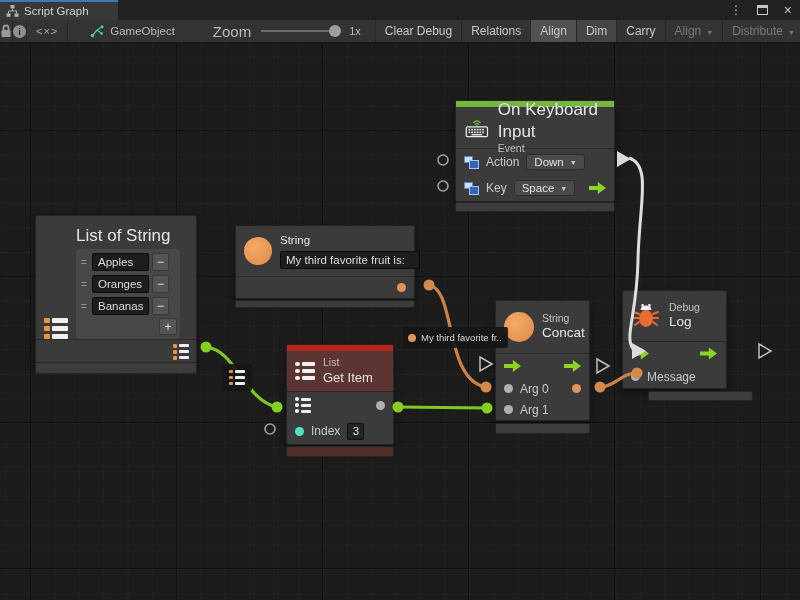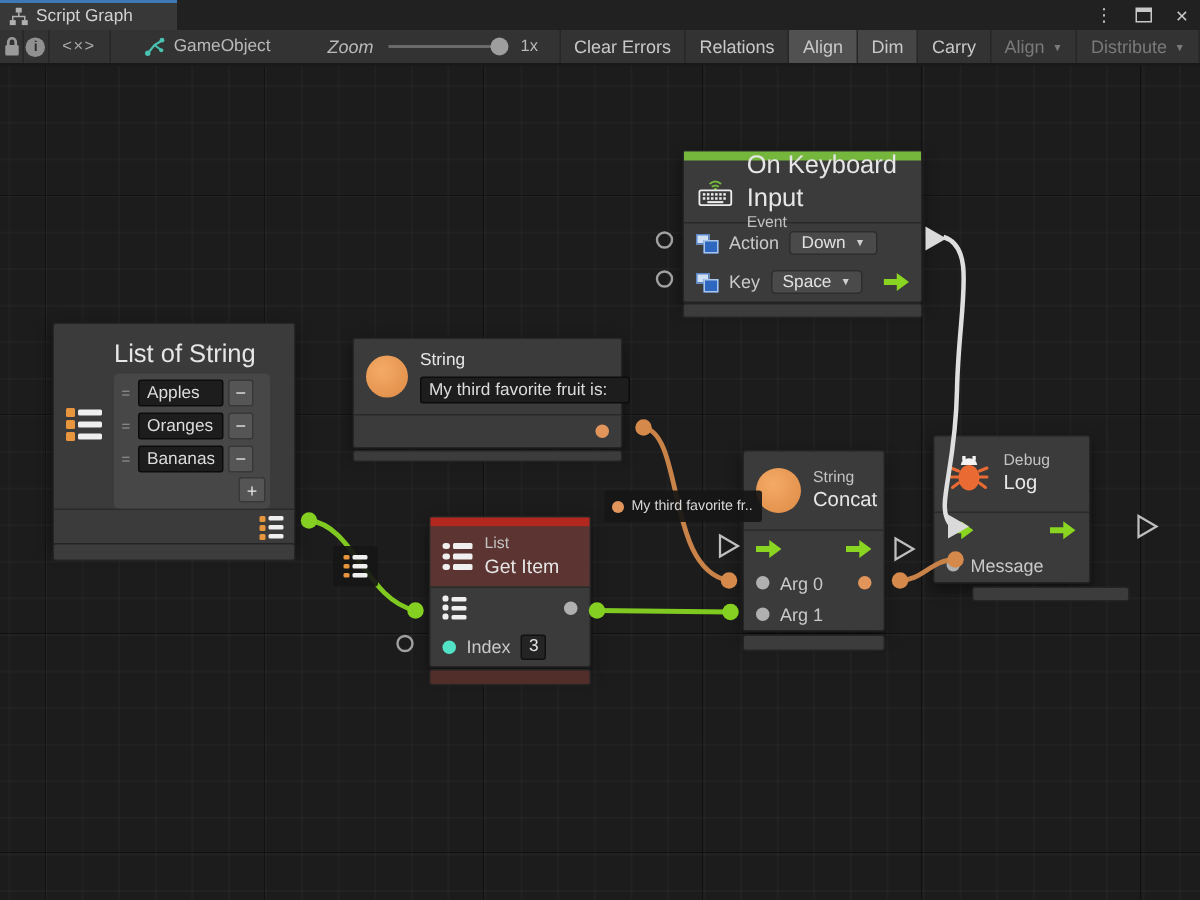--- a/index.html
+++ b/index.html
@@ -25,21 +25,21 @@
     border-right:1px solid #272727; color:#c9c9c9; font-size:12px; white-space:nowrap; }
   .tbtn.icon-btn { width:29px; padding:0; }
   .tbtn.active { background:#515151; }
   .tbtn.semi { background:#454545; }
   .tbtn.disabled { color:#7a7a7a; }
   .tbtn .dd-arrow { font-size:7px; margin-left:5px; margin-top:2px; }
   .code-glyph { font-size:11px; color:#aaaaaa; letter-spacing:1px; }
   .go-group { display:flex; align-items:center; gap:6px; margin-left:22px; }
   .go-label { font-size:11.5px; color:#b9b9b9; }
   .zoom-group { display:flex; align-items:center; margin-left:38px; }
-  .zoom-label { font-size:12px; color:#b9b9b9; margin-right:10px;font-style:italic; }
+  .zoom-label { font-size:15px; color:#b9b9b9; margin-right:10px; }
   .zoom-track { width:78px; height:2px; background:#6a6a6a; position:relative; }
   .zoom-knob { position:absolute; right:-2px; top:-5px; width:12px; height:12px; border-radius:50%; background:#9e9e9e; }
   .zoom-val { font-size:11px; color:#b9b9b9; margin-left:10px; margin-right:14px; }
   .lock-svg, .info-circle { display:block; }
   .info-circle { width:13px; height:13px; border-radius:50%; background:#909090; color:#2e2e2e;
     font-size:9.5px; font-weight:bold; display:flex; align-items:center; justify-content:center; }
 
   
   .canvas { position:absolute; left:0; top:44px; width:800px; height:556px; background-color:#1c1c1c;
     background-image:
@@ -86,21 +86,21 @@
   .win-icon .back { position:absolute; left:0; top:0; width:9px; height:7px; background:#cfe0f5; border:1px solid #5b87c8; }
   .win-icon .front { position:absolute; right:0; bottom:0; width:10px; height:9px; background:#2e67bf; border:1px solid #a9c6ea; }
 
   
   #node-keyboard { left:455px; top:100px; width:160px; }
   #node-keyboard .nhead { height:41px; }
   #node-keyboard .prow { height:26px; }
 
   
   #node-list { left:35px; top:215px; width:162px; }
-  #node-list .nhead { align-items:center; padding-top:9px; }
+  #node-list .nhead { align-items:flex-end; padding-top:9px; }
   .list-editor { margin-top:3px; background:#474747; border-radius:3px; padding:3px; width:104px; }
   .le-row { display:flex; align-items:center; height:20px; margin-bottom:2px; gap:3px; }
   .le-handle { width:10px; text-align:center; color:#9a9a9a; font-size:10px; }
   .le-field { width:57px; }
   .le-minus { width:17px; height:18px; background:#555555; border:1px solid #383838; border-radius:2px;
     color:#e6e6e6; font-size:12px; display:flex; align-items:center; justify-content:center; }
   .le-plusrow { display:flex; justify-content:flex-end; height:18px; }
   .le-plus { width:18px; height:17px; background:#555555; border:1px solid #383838; border-radius:2px;
     color:#e6e6e6; font-size:12px; display:flex; align-items:center; justify-content:center; }
   #node-list .out-row { height:24px; display:flex; align-items:center; justify-content:flex-end; padding:0 7px; }
@@ -185,21 +185,21 @@
       </svg>
       <span class="go-label">GameObject</span>
     </div>
     <div class="zoom-group">
       <span class="zoom-label">Zoom</span>
       <div class="zoom-track">
         <div class="zoom-knob"></div>
       </div>
       <span class="zoom-val">1x</span>
     </div>
-    <div class="tbtn" style="border-left:1px solid #272727;">Clear Errors</div>
+    <div class="tbtn" style="border-left:1px solid #272727;">Clear Debug</div>
     <div class="tbtn">Relations</div>
     <div class="tbtn active">Align</div>
     <div class="tbtn semi">Dim</div>
     <div class="tbtn">Carry</div>
     <div class="tbtn disabled">
       <span>Align</span>
       <span class="dd-arrow">▼</span>
     </div>
     <div class="tbtn disabled">
       <span>Distribute</span>

